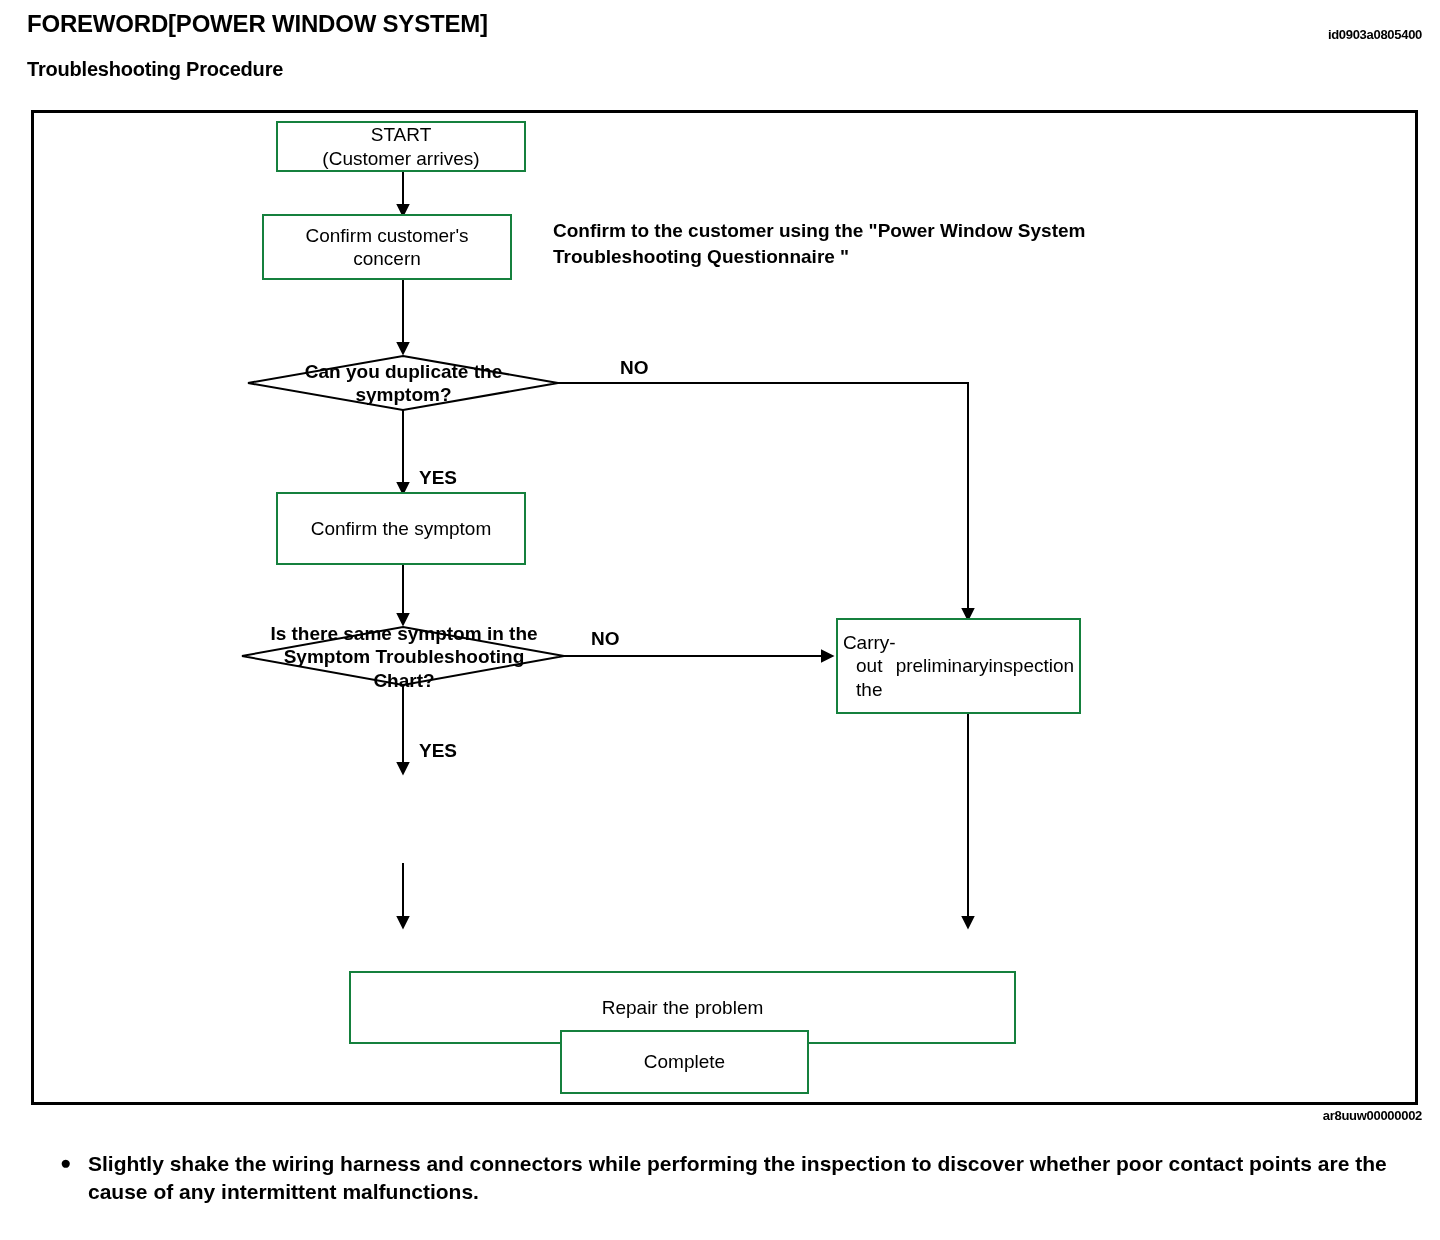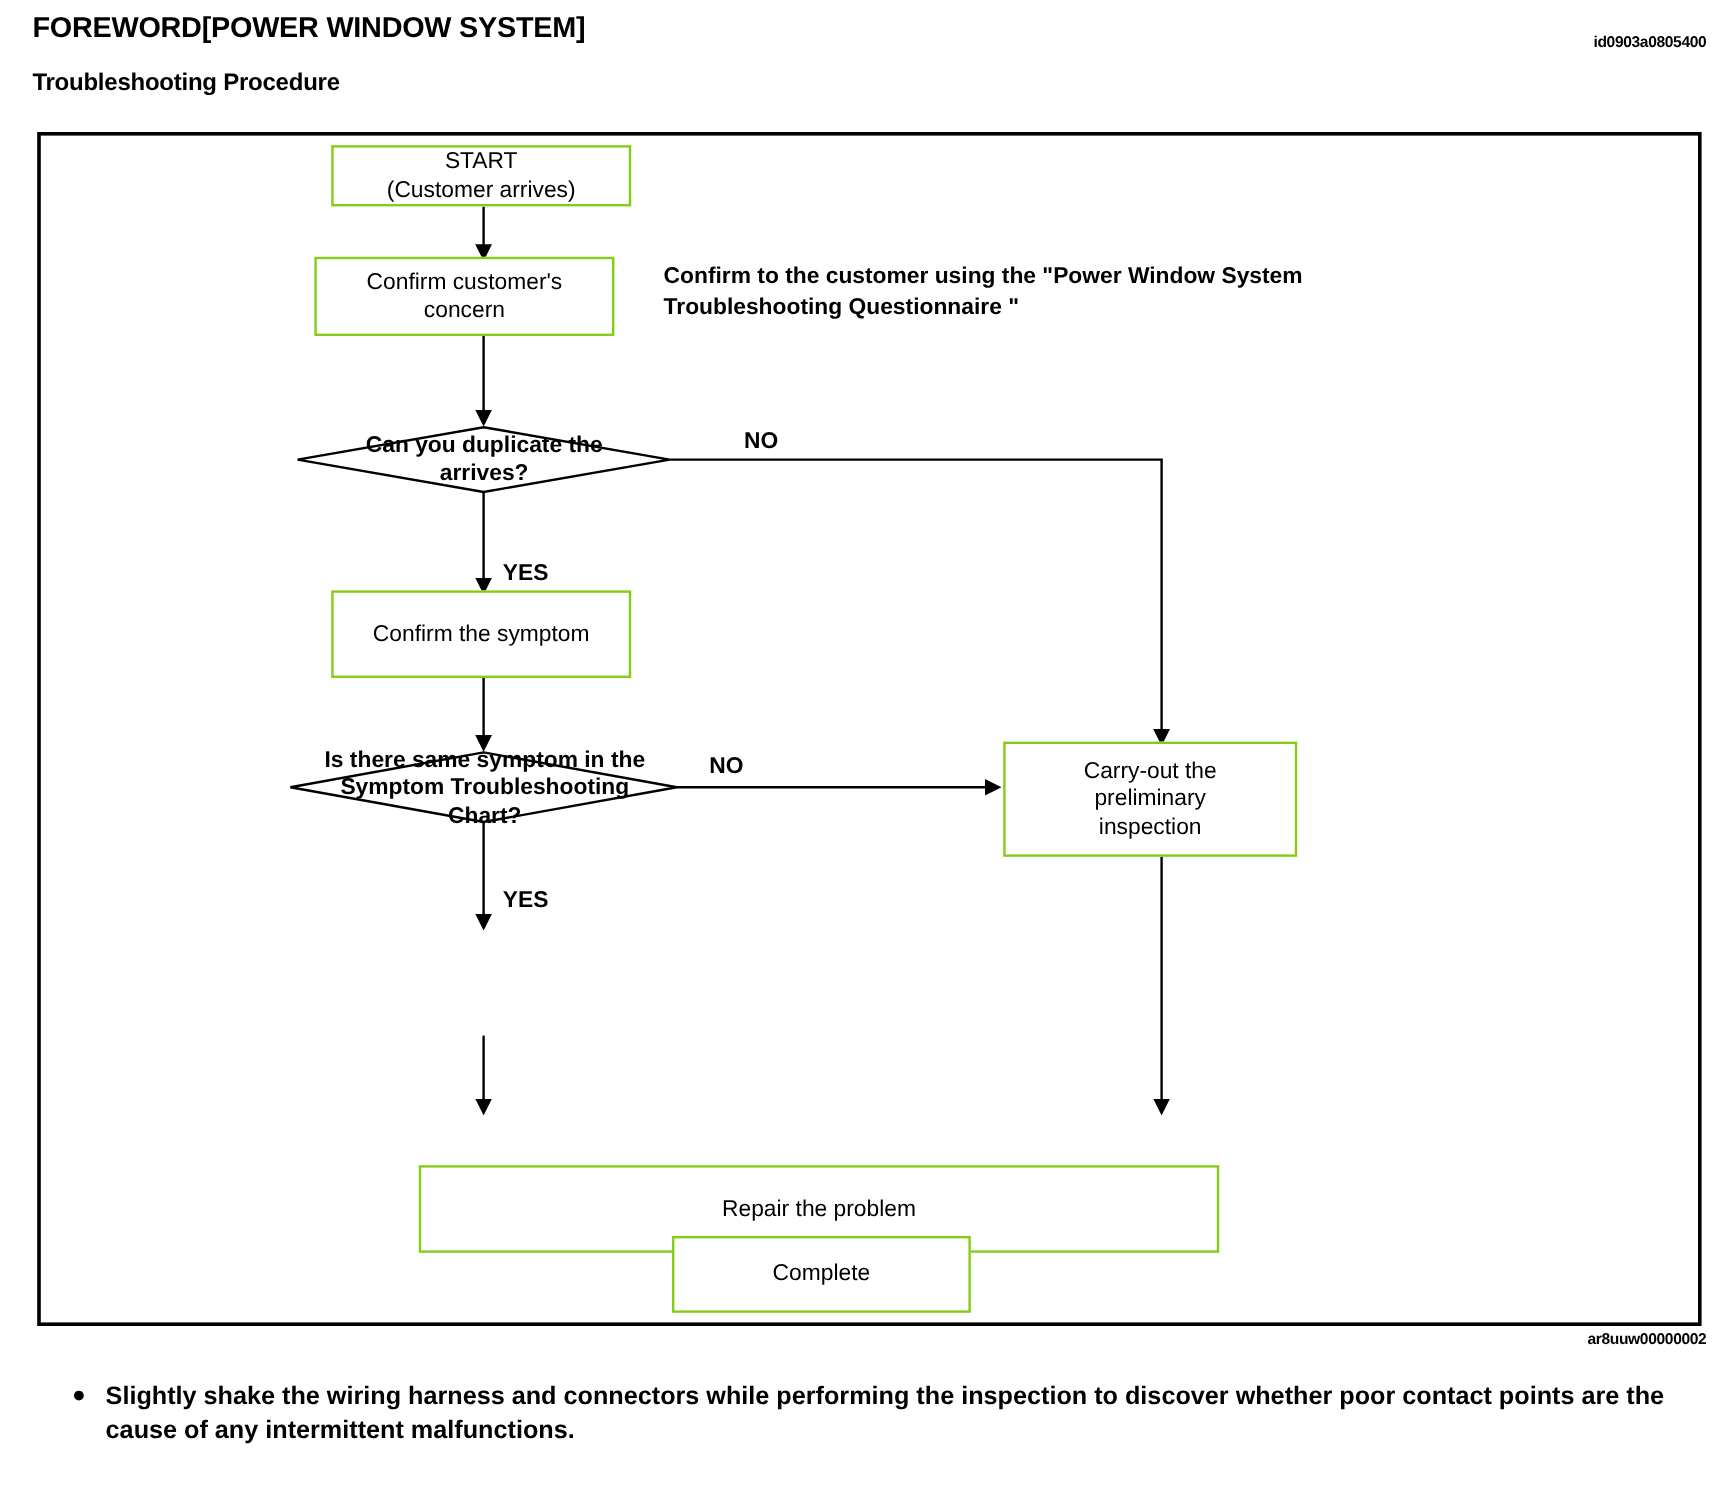--- a/index.html
+++ b/index.html
@@ -80,21 +80,21 @@
   .node {
     position: absolute;
     box-sizing: border-box;
     display: flex;
     align-items: center;
     justify-content: center;
     text-align: center;
     background: #fff;
   }
   .box {
-    border: 2px solid #84cc16;
+    border: 2px solid #15803d;
     font-size: 19px;
     line-height: 1.22;
     padding: 2px 6px;
   }
   .box .l1 { display: block; }
   .diamond-label {
     position: absolute;
     display: flex;
     align-items: center;
     justify-content: center;
@@ -196,34 +196,34 @@
       <span class="l1">(Customer arrives)</span>
     </div>
 
     <div class="node box" style="left:231px; top:104px; width:250px; height:66px; flex-direction:column;">
       <span class="l1">Confirm customer's</span>
       <span class="l1">concern</span>
     </div>
 
     <div class="diamond-label" style="left:240px; top:245px; width:265px; height:56px; flex-direction:column;">
       <span>Can you duplicate the</span>
-      <span>arrives?</span>
+      <span>symptom?</span>
     </div>
 
     <div class="node box" style="left:245px; top:382px; width:250px; height:73px;">
       <span>Confirm the symptom</span>
     </div>
 
     <div class="diamond-label" style="left:218px; top:511px; width:310px; height:72px; flex-direction:column;">
       <span>Is there same symptom in the</span>
       <span>Symptom Troubleshooting</span>
       <span>Chart?</span>
     </div>
 
-    <div class="node box" style="left:805px; top:508px; width:245px; height:96px; flex-direction:column;">
+    <div class="node box" style="left:805px; top:508px; width:245px; height:96px; ">
       <span class="l1">Carry-out the</span>
       <span class="l1">preliminary</span>
       <span class="l1">inspection</span>
     </div>
 
 
     <div class="node box" style="left:318px; top:817px; width:667px; height:73px;margin-top:44px;">
       <span>Repair the problem</span>
     </div>
 

